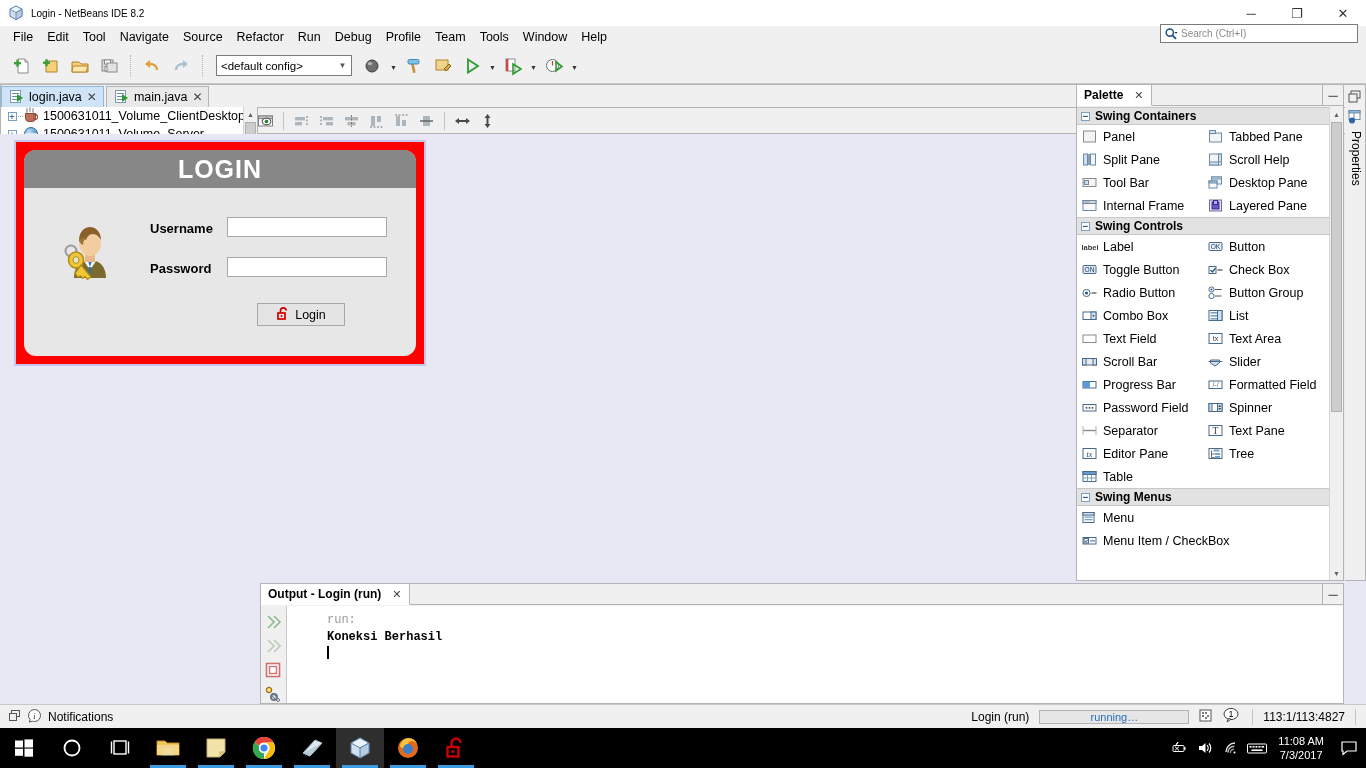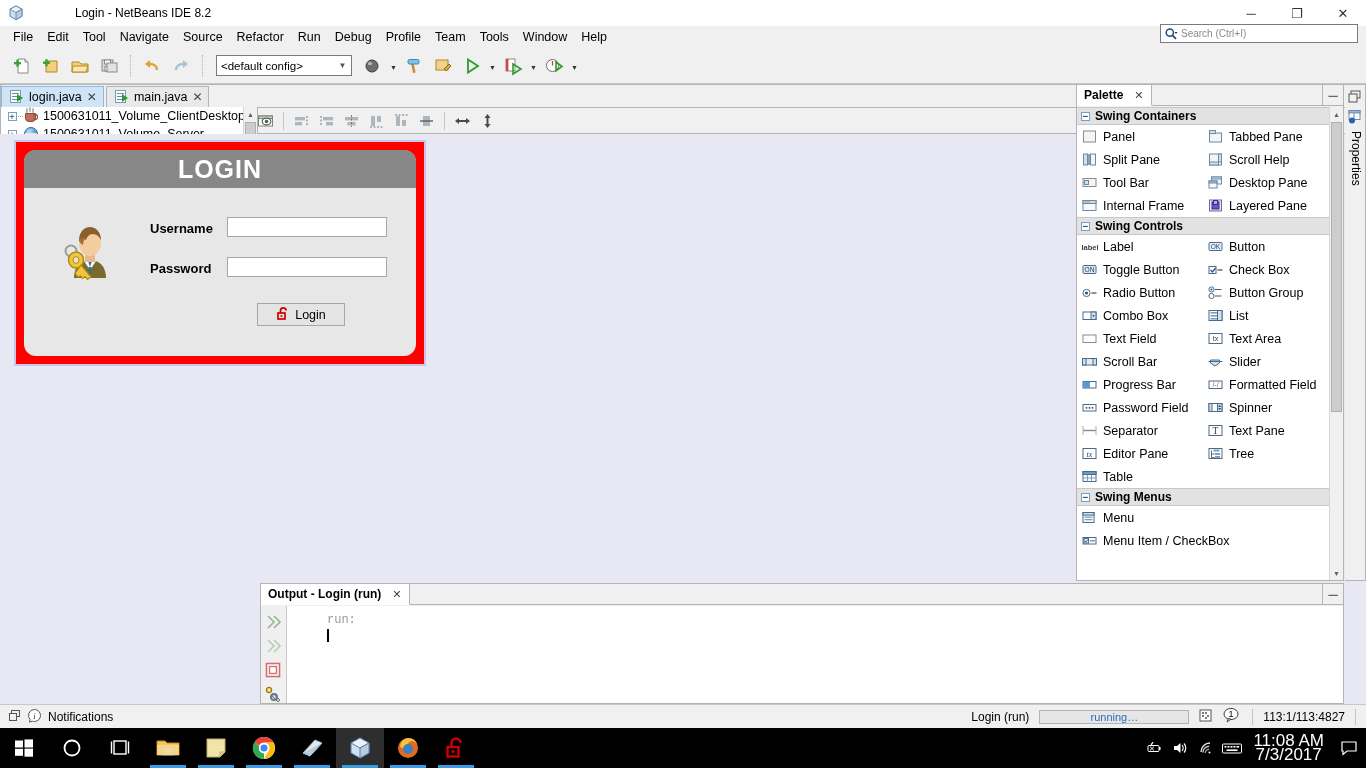--- a/index.html
+++ b/index.html
@@ -9,21 +9,21 @@
     font-size: 12px;
     background:#f0f0f0;
     color:#000;
     -webkit-font-smoothing: antialiased;
   }
   .app { position:relative; width:1366px; height:768px; background:#f0f0f0; }
 
   
   .titlebar { height:26px; background:#ffffff; display:flex; align-items:center; position:relative; }
   .title-ico { width:18px; height:18px; margin-left:7px; margin-right:6px; position:relative; }
-  .title-text { font-size:12px; color:#000;margin-left:44px; }
+  .title-text { font-size:10px; color:#000; }
   .win-btns { position:absolute; right:0; top:0; height:26px; display:flex; }
   .win-btn { width:46px; height:26px; display:flex; align-items:center; justify-content:center; font-size:13px; color:#333; }
 
   
   .menubar { height:22px; background:#f0f0f0; display:flex; align-items:center; padding-left:6px; }
   .menu-item { padding:2px 7px; font-size:12.5px; color:#000; }
   .searchbox {
     position:absolute; right:8px; top:24px; width:198px; height:19px;
     border:1px solid #7a7a7a; background:#fff; display:flex; align-items:center;
   }
@@ -173,21 +173,21 @@
   .progbar span { font-size:11px; color:#2a6ebb; }
   .sb-sep { width:1px; height:16px; background:#c4c4c4; }
 
   
   .taskbar { position:absolute; left:0; right:0; bottom:0; height:40px; background:#000; display:flex; align-items:center; }
   .tk { width:48px; height:40px; display:flex; align-items:center; justify-content:center; position:relative; }
   .tk.active { background:#2e2e2e; }
   .tk .ind { position:absolute; bottom:0; left:6px; right:6px; height:3px; background:#3b9ae1; }
   .tray { position:absolute; right:0; bottom:0; height:40px; display:flex; align-items:center; gap:0; }
   .tray-ic { width:26px; height:40px; display:flex; align-items:center; justify-content:center; color:#fff; }
-  .clock { color:#fff; font-size:17px; text-align:center; line-height:14px; padding:0 8px; }
+  .clock { color:#fff; font-size:11px; text-align:center; line-height:14px; padding:0 8px; }
   .actioncenter { width:34px; height:40px; display:flex; align-items:center; justify-content:center; }
 </style>
 </head>
 <body>
 
 <div class="app">
 
   <div class="titlebar">
     <div class="title-ico">
       <svg width="18" height="18" viewBox="0 0 18 18">
@@ -1206,20 +1206,21 @@
             <svg width="20" height="20" viewBox="0 0 20 20">
               <circle cx="6" cy="6" r="2.8" fill="#f0c030" stroke="#8a6a18"></circle>
               <circle cx="6" cy="6" r="1" fill="#fff"></circle>
               <path d="M10 9 l7 7 -2 2 -7-7z" fill="#c8d0d8" stroke="#6a7a8a"></path>
               <circle cx="11" cy="13" r="3" fill="none" stroke="#6a7a8a" stroke-width="2"></circle>
             </svg>
           </div>
         </div>
         <div class="out-text" id="out-text">
             <div class="out-line" style="color: rgb(154, 154, 154); font-weight: normal;">run:</div>
+            <div class="out-line" style="color: rgb(0, 0, 0); font-weight: bold;">Koneksi Berhasil</div>
             <div class="out-line"><span class="caret"></span></div>
           </div>
       </div>
     </div>
   </div>
 
   <div class="statusbar">
     <div class="sb-left">
       <span>
         <svg width="13" height="13" viewBox="0 0 13 13">

